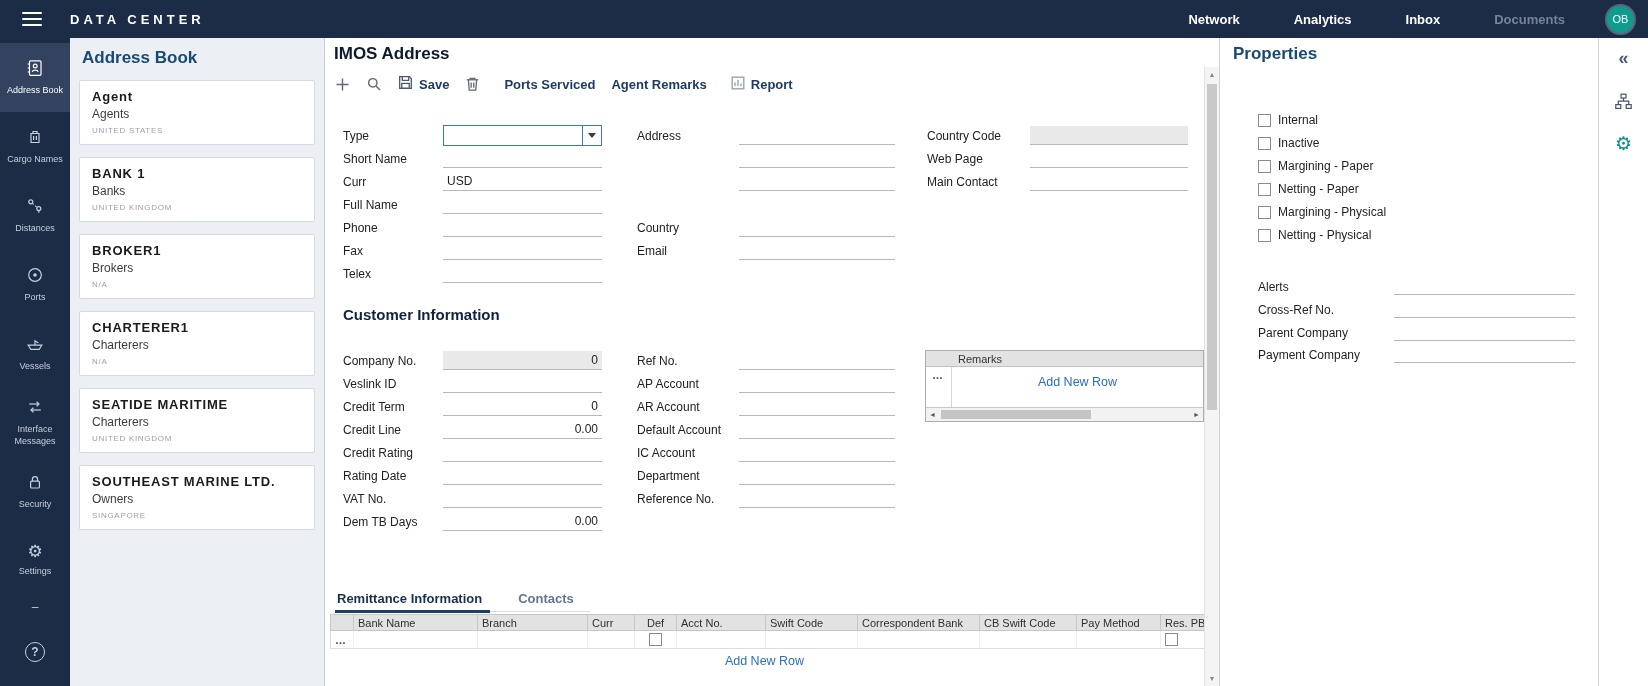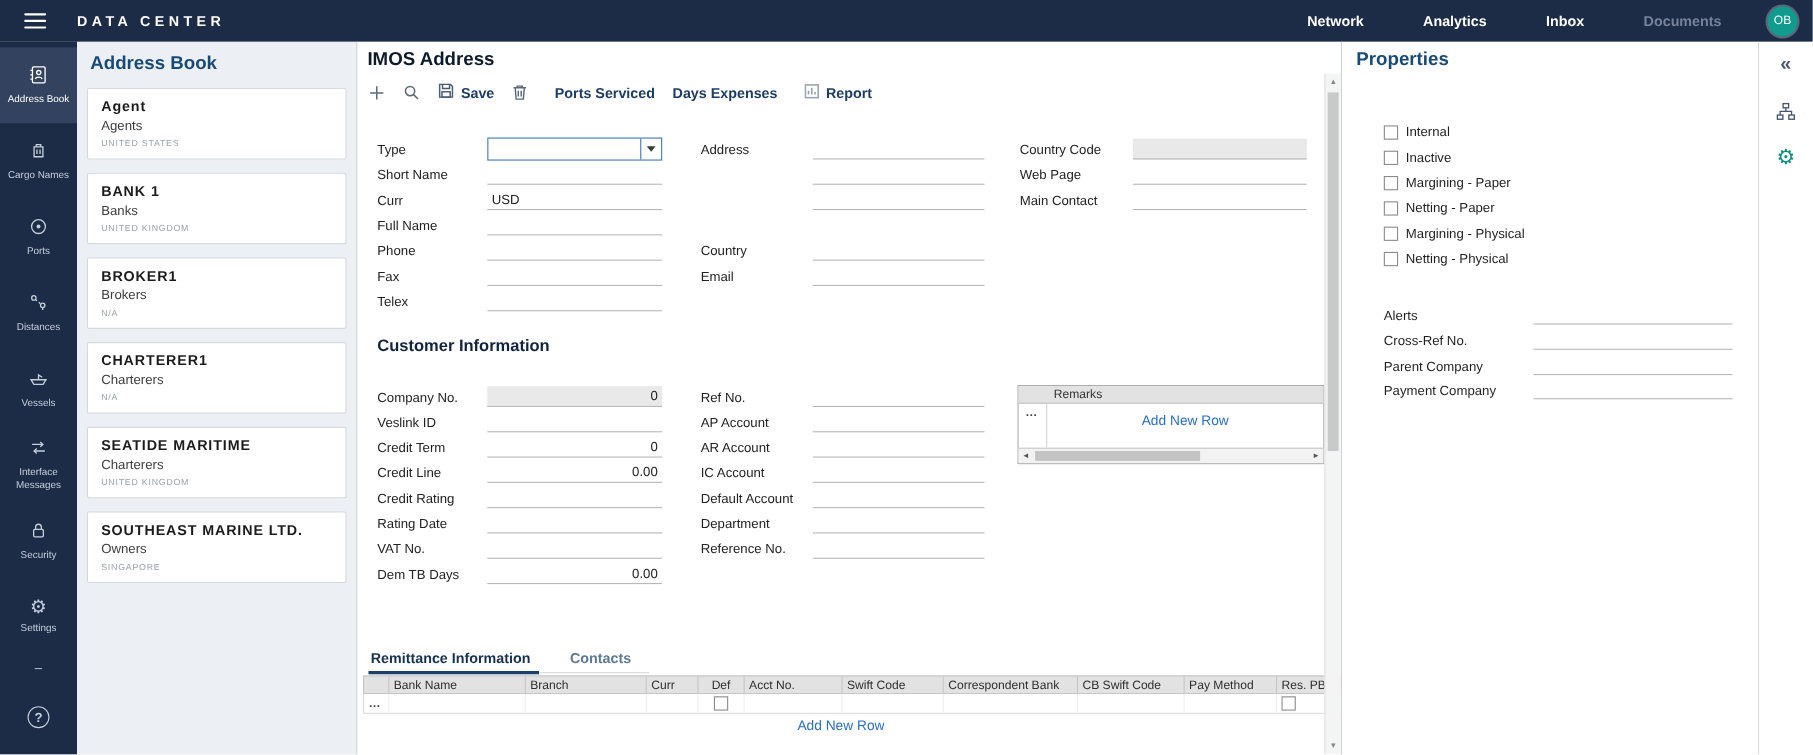--- a/index.html
+++ b/index.html
@@ -164,33 +164,33 @@
       <div class="side-item">
         <span><svg width="18" height="18" viewBox="0 0 18 18">
               <path d="M5 5.5h8v9H5z"></path>
               <path d="M7 5.5V3.5h4v2"></path>
               <path d="M7.6 8v4M10.4 8v4"></path>
             </svg></span>
         <span>Cargo Names</span>
       </div>
       <div class="side-item">
         <span><svg width="18" height="18" viewBox="0 0 18 18">
-              <circle cx="9" cy="9" r="6.3"></circle>
-              <circle cx="9" cy="9" r="1.8" fill="currentColor" stroke="none"></circle>
-            </svg></span>
-        <span>Ports</span>
-      </div>
-      <div class="side-item">
-        <span><svg width="18" height="18" viewBox="0 0 18 18">
               <circle cx="4.8" cy="4.8" r="2"></circle>
               <circle cx="12.8" cy="11.6" r="2"></circle>
               <path d="M6.4 6.4l1.3 1.1M9.2 8.8l1.3 1.1"></path>
               <path d="M12.8 13.6v2.2"></path>
             </svg></span>
         <span>Distances</span>
+      </div>
+      <div class="side-item">
+        <span><svg width="18" height="18" viewBox="0 0 18 18">
+              <circle cx="9" cy="9" r="6.3"></circle>
+              <circle cx="9" cy="9" r="1.8" fill="currentColor" stroke="none"></circle>
+            </svg></span>
+        <span>Ports</span>
       </div>
       <div class="side-item">
         <span><svg width="18" height="18" viewBox="0 0 18 18">
               <path d="M2.2 10.2h13.6l-2.6 4.2H4.8z"></path>
               <path d="M9 10.2V5.8l3.4 2.2"></path>
             </svg></span>
         <span>Vessels</span>
       </div>
       <div class="side-item">
         <span><svg width="18" height="18" viewBox="0 0 18 18">
@@ -283,21 +283,21 @@
               <path d="M2 4h12"></path>
               <path d="M5.5 4V2.4h5V4"></path>
               <path d="M3.6 4l.9 11h7l.9-11"></path>
               <path d="M6.6 6.8v5.6M9.4 6.8v5.6"></path>
             </svg>
           </span>
         <span class="tbtn gap-l">
             <span>Ports Serviced</span>
           </span>
         <span class="tbtn">
-            <span>Days Expenses</span>
+            <span>Agent Remarks</span>
           </span>
         <span class="tbtn gap-l">
           <span><svg width="14" height="14" viewBox="0 0 14 14" stroke="#97a3b1">
                 <rect x="1.2" y="1.2" width="11.6" height="11.6"></rect>
                 <path d="M4 10V6.6M7 10V3.8M10 10V7.6"></path>
               </svg></span>
           <span>Report</span>
         </span>
       </div>
 
@@ -432,25 +432,25 @@
         </div>
         <div class="frow">
           <span class="lbl" style="width:102px">AP Account</span>
           <div class="inp"></div>
         </div>
         <div class="frow">
           <span class="lbl" style="width:102px">AR Account</span>
           <div class="inp"></div>
         </div>
         <div class="frow">
+          <span class="lbl" style="width:102px">Default Account</span>
+          <div class="inp"></div>
+        </div>
+        <div class="frow">
           <span class="lbl" style="width:102px">IC Account</span>
-          <div class="inp"></div>
-        </div>
-        <div class="frow">
-          <span class="lbl" style="width:102px">Default Account</span>
           <div class="inp"></div>
         </div>
         <div class="frow">
           <span class="lbl" style="width:102px">Department</span>
           <div class="inp"></div>
         </div>
         <div class="frow">
           <span class="lbl" style="width:102px">Reference No.</span>
           <div class="inp"></div>
         </div>

